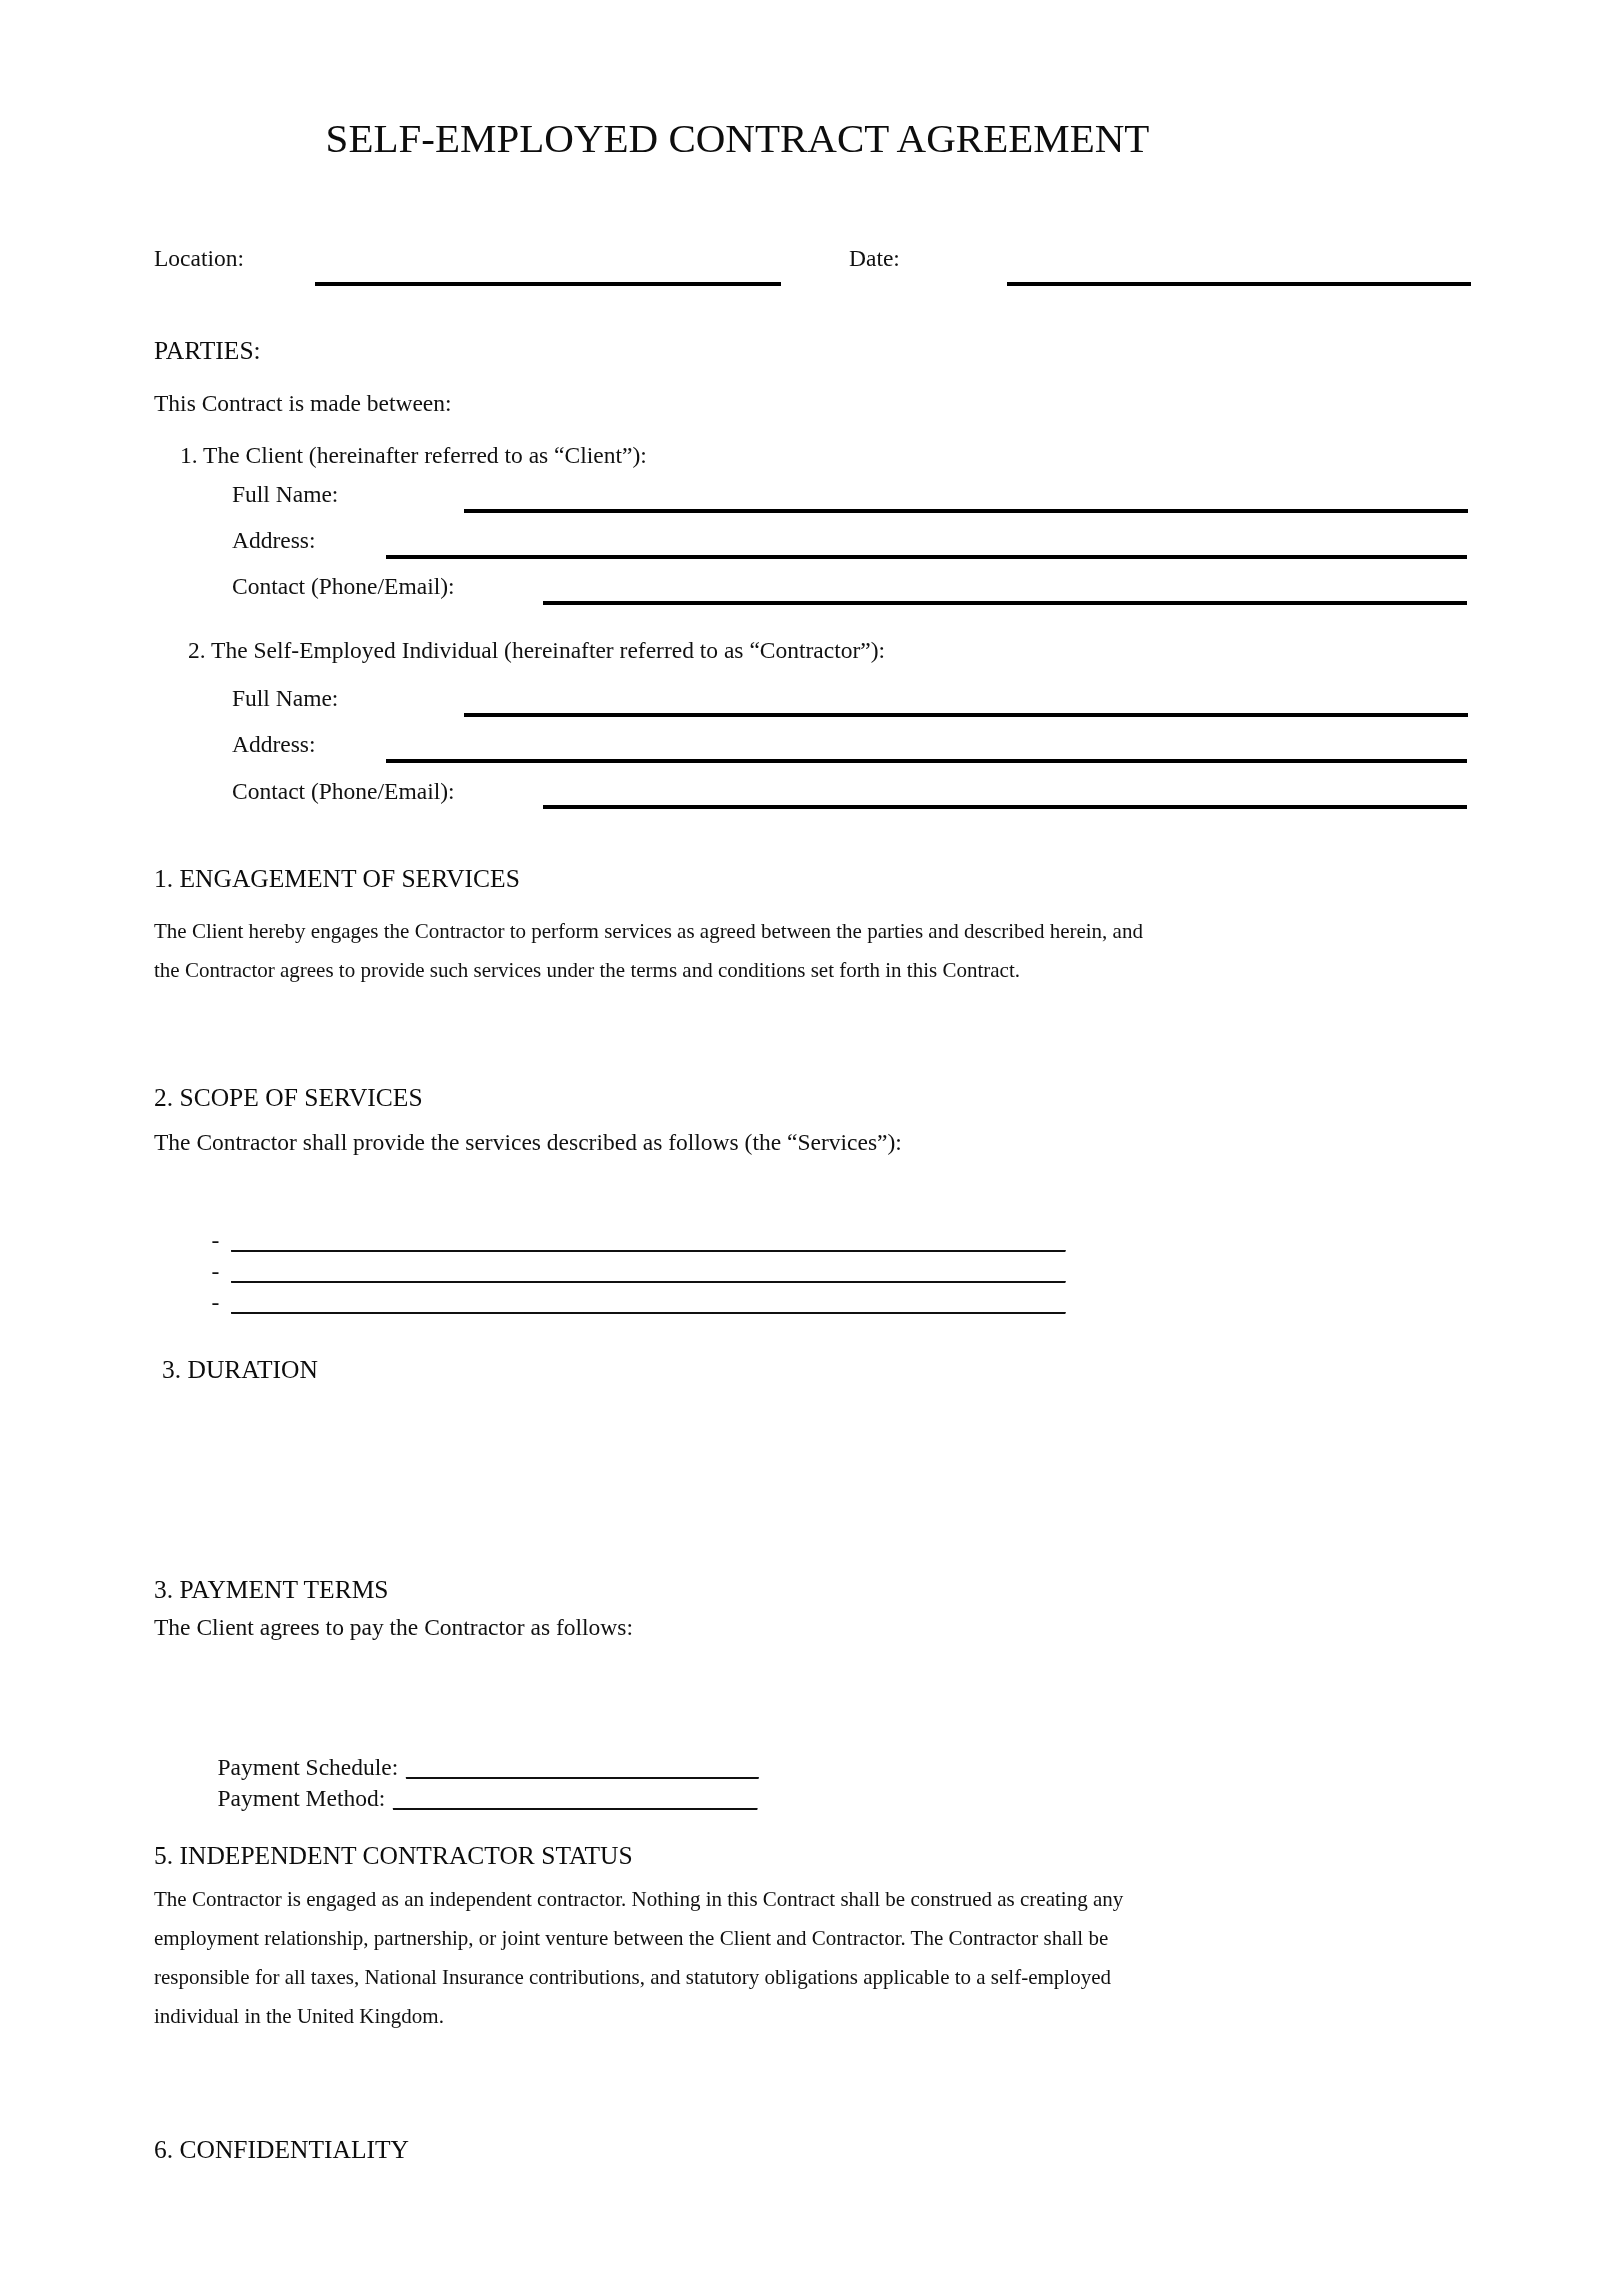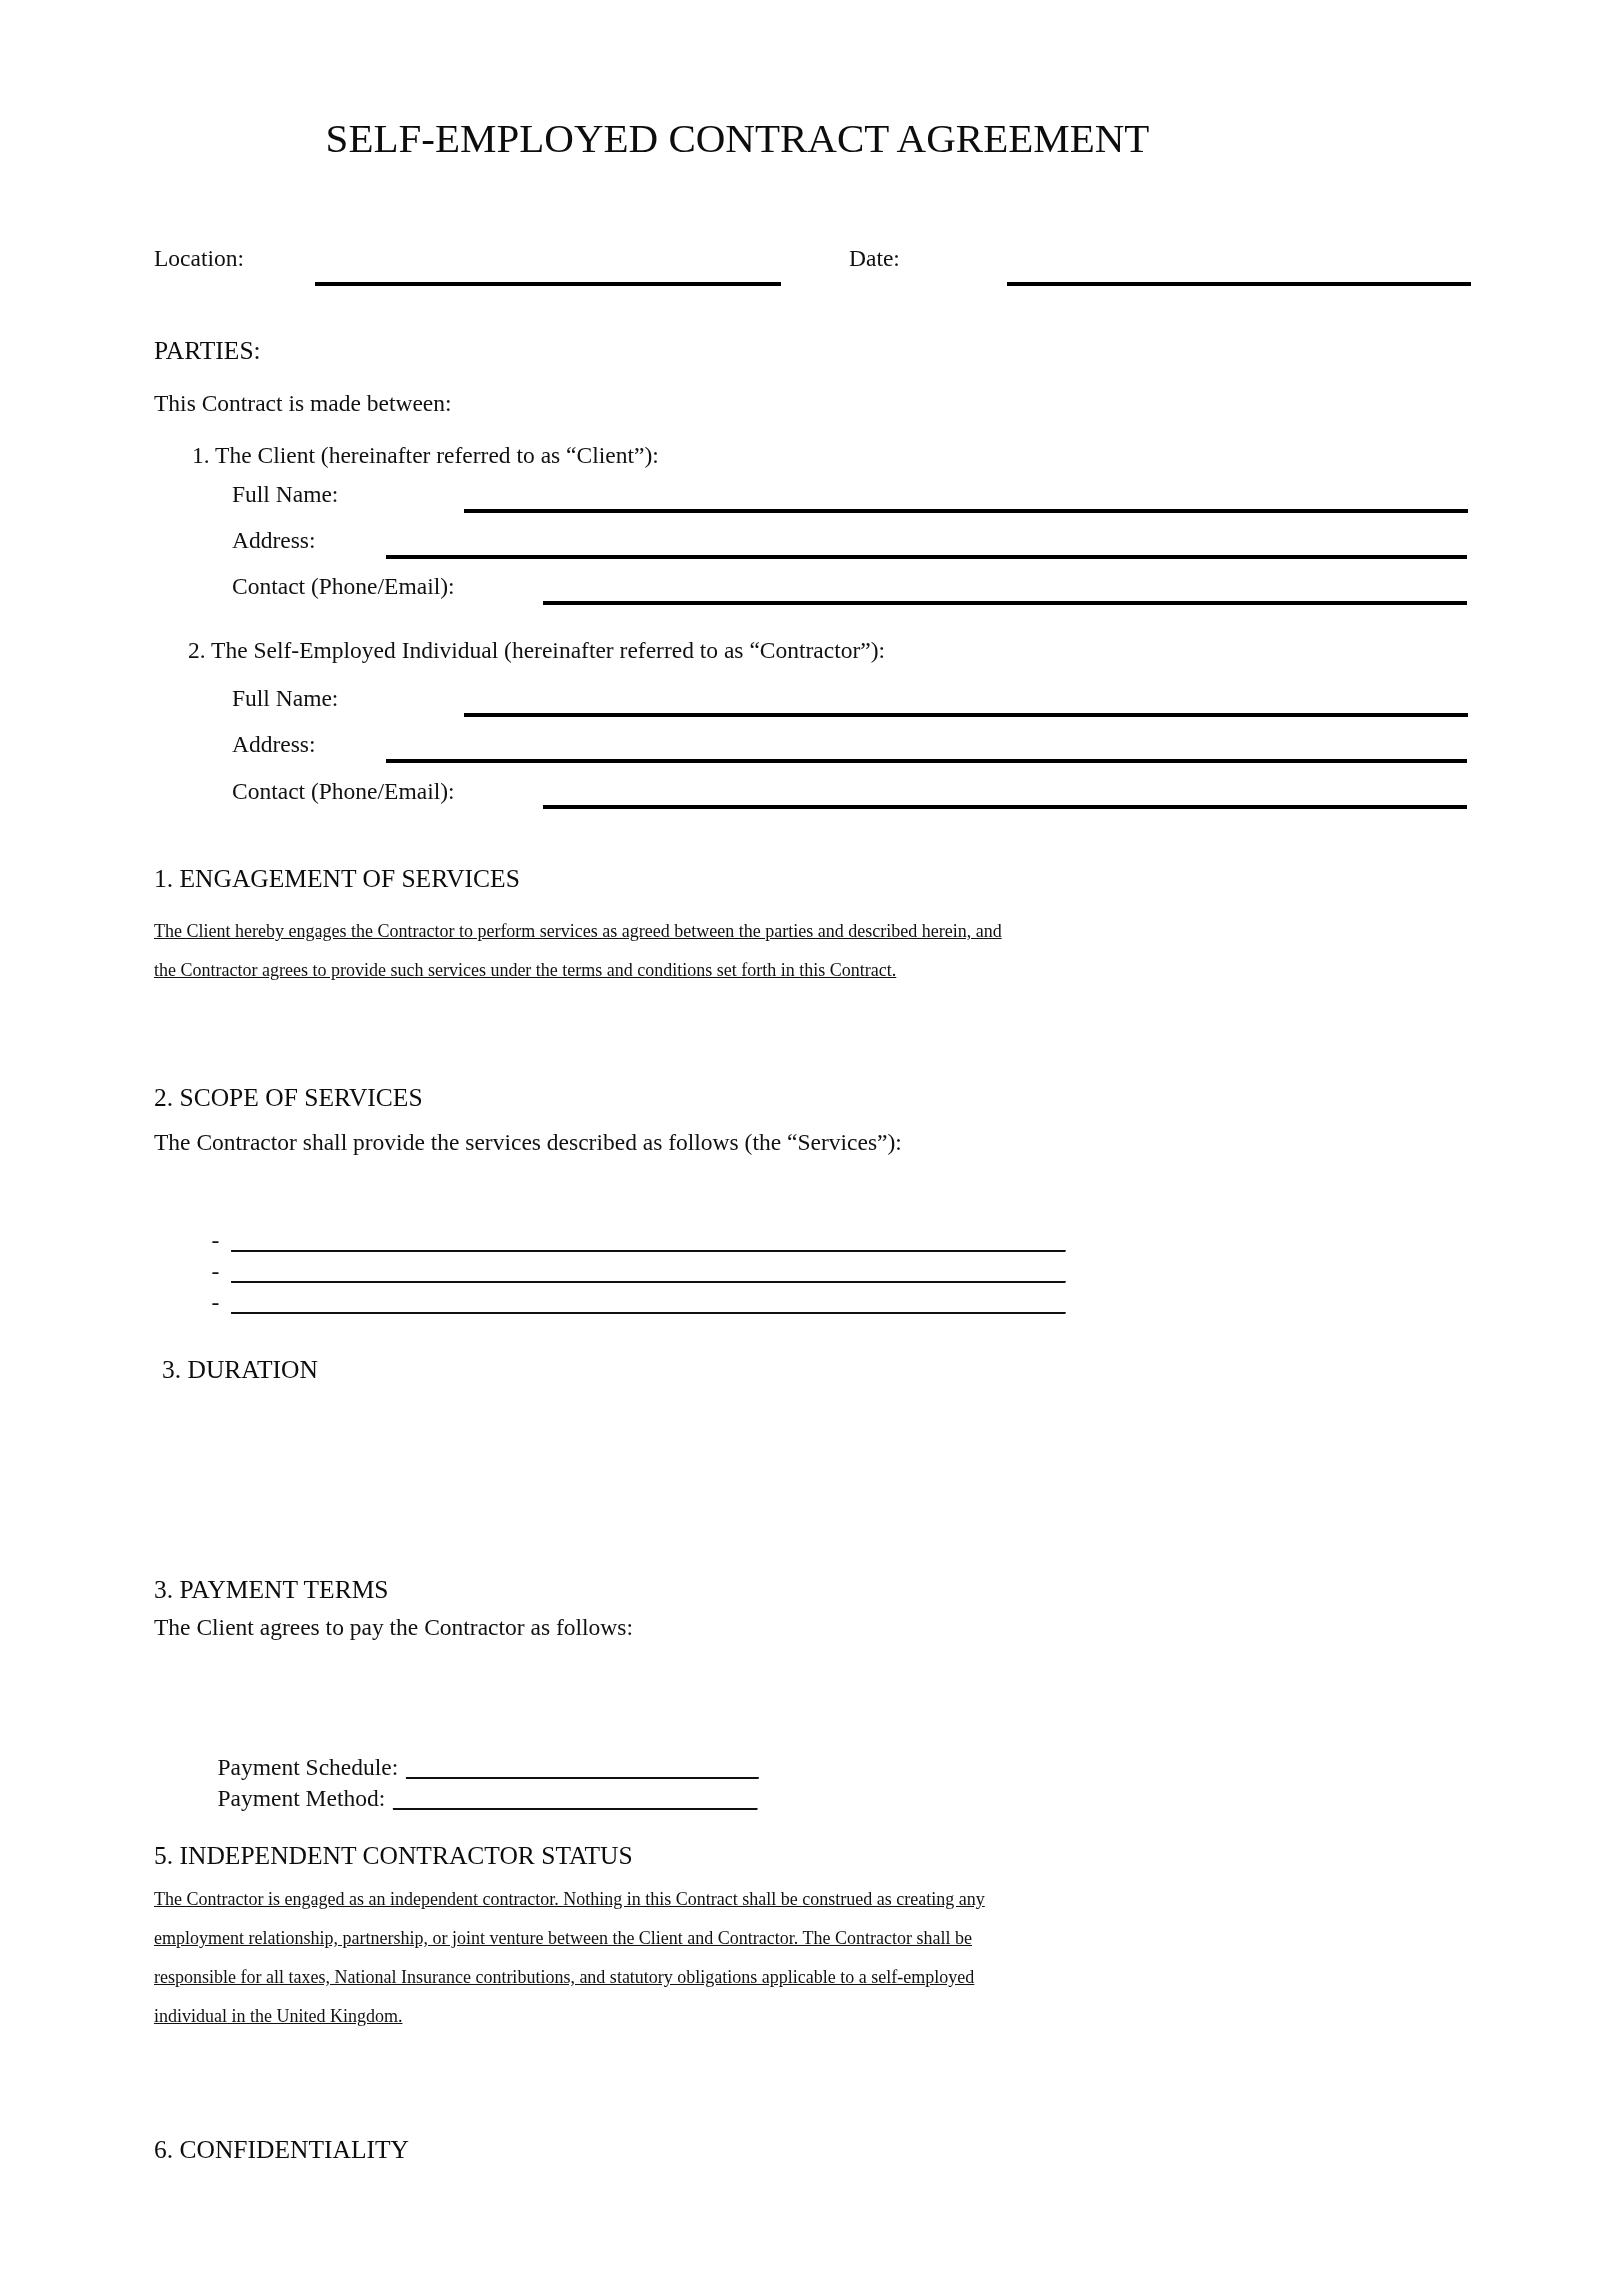--- a/index.html
+++ b/index.html
@@ -26,25 +26,24 @@
     line-height: 1.2;
     white-space: nowrap;
   }
   .heading {
     font-size: 25.5px;
     line-height: 1.2;
     white-space: nowrap;
     color: #0d0d0d;
   }
   .para {
-    font-size: 18px;
+    font-size: 21px;
     line-height: 39px;
     white-space: pre-line;
     width: 1333px;
-    text-decoration: underline;
   }
   .fill-line {
     background: #000000;
     height: 3.9px;
   }
   .blankrow {
     font-size: 23.5px;
     line-height: 1.2;
     white-space: pre;
   }
@@ -58,21 +57,21 @@
   <div class="abs doc-title">SELF-EMPLOYED CONTRACT AGREEMENT</div>
 
   <div class="abs label" style="left:154px; top:244px;">Location:</div>
   <div class="abs fill-line" style="left:315px; top:282px; width:466px;"></div>
   <div class="abs label" style="left:849px; top:244px;">Date:</div>
   <div class="abs fill-line" style="left:1007px; top:282px; width:464px;"></div>
 
   <div class="abs heading" style="left:154px; top:336px;">PARTIES:</div>
   <div class="abs txt" style="left:154px; top:389px;">This Contract is made between:</div>
 
-  <div class="abs txt" style="left:192px; top:441px;">1. The Client (hereinafter referred to as “Client”):</div>
+  <div class="abs txt" style="left:180px; top:441px;">1. The Client (hereinafter referred to as “Client”):</div>
   <div class="abs label" style="left:232px; top:480px;">Full Name:</div>
   <div class="abs fill-line" style="left:464px; top:509px; width:1004px;"></div>
   <div class="abs label" style="left:232px; top:526px;">Address:</div>
   <div class="abs fill-line" style="left:386px; top:555px; width:1081px;"></div>
   <div class="abs label" style="left:232px; top:572px;">Contact (Phone/Email):</div>
   <div class="abs fill-line" style="left:543px; top:601px; width:924px;"></div>
 
   <div class="abs txt" style="left:188px; top:636px;">2. The Self-Employed Individual (hereinafter referred to as “Contractor”):</div>
   <div class="abs label" style="left:232px; top:684px;">Full Name:</div>
   <div class="abs fill-line" style="left:464px; top:713px; width:1004px;"></div>

